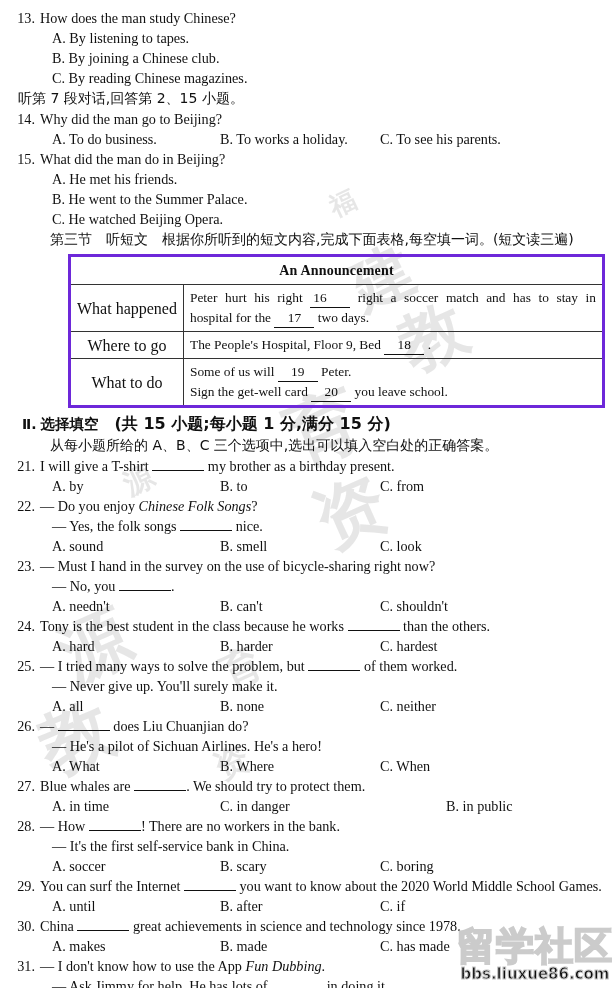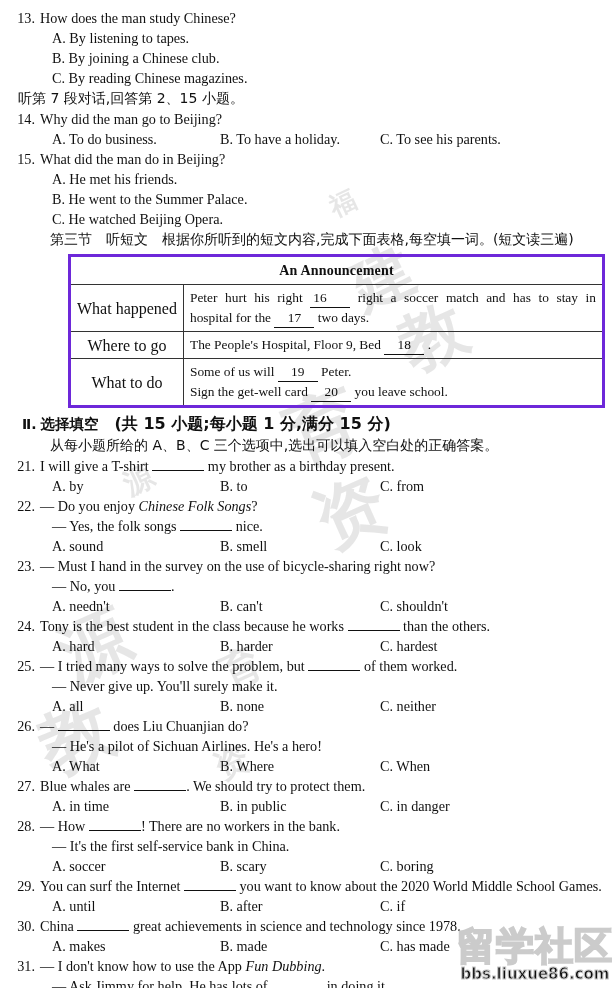--- a/index.html
+++ b/index.html
@@ -240,21 +240,21 @@
   <div class="sub">C. By reading Chinese magazines.</div>
 
   <div class="cn cn-line">听第 7 段对话,回答第 2、15 小题。</div>
 
   <div class="q">
     <span class="q-num">14.</span>
     <span class="q-text">Why did the man go to Beijing?</span>
   </div>
   <div class="opt-line">
     <span class="opt a">A. To do business.</span>
-    <span class="opt b">B. To have a holiday.</span>
+    <span class="opt b">B. To works a holiday.</span>
     <span class="opt c">C. To see his parents.</span>
   </div>
 
   <div class="q">
     <span class="q-num">15.</span>
     <span class="q-text">What did the man do in Beijing?</span>
   </div>
   <div class="sub">A. He met his friends.</div>
   <div class="sub">B. He went to the Summer Palace.</div>
   <div class="sub">C. He watched Beijing Opera.</div>
@@ -409,22 +409,22 @@
 
   <div class="q">
     <span class="q-num">27.</span>
     <span class="q-text">
       <span>Blue whales are</span>
       <span class="blank w52"></span><span>. We should try to protect them.</span>
     </span>
   </div>
   <div class="opt-line">
     <span class="opt a">A. in time</span>
+    <span class="opt c">C. in danger</span>
     <span class="opt b">B. in public</span>
-    <span class="opt c">C. in danger</span>
   </div>
 
   <div class="q">
     <span class="q-num">28.</span>
     <span class="q-text">
       <span>— How</span>
       <span class="blank w52"></span><span>! There are no workers in the bank.</span>
     </span>
   </div>
   <div class="sub">— It's the first self-service bank in China.</div>

